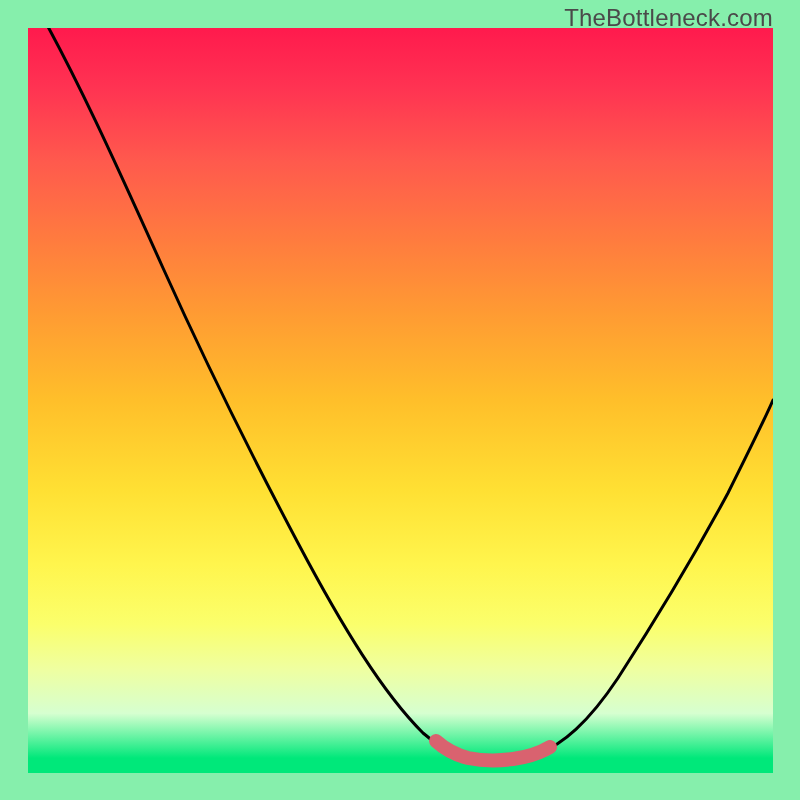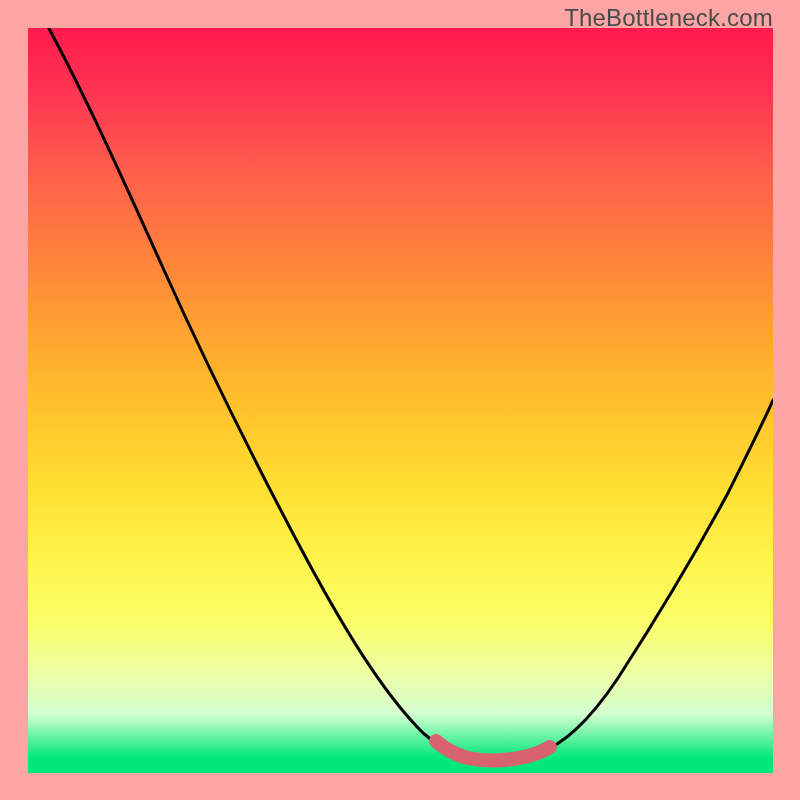--- a/index.html
+++ b/index.html
@@ -10,21 +10,21 @@
     background: #000;
     overflow: hidden;
     font-family: Arial, Helvetica, sans-serif;
   }
   .frame {
     position: absolute;
     left: 0;
     top: 0;
     width: 800px;
     height: 800px;
-    background: #fca5a5;
+    background: #86efac;
   }
   .plot-area {
     position: absolute;
     left: 28px;
     top: 28px;
     width: 745px;
     height: 745px;
     overflow: hidden;
     background: linear-gradient(to bottom,
       #ff1a4d 0%,

